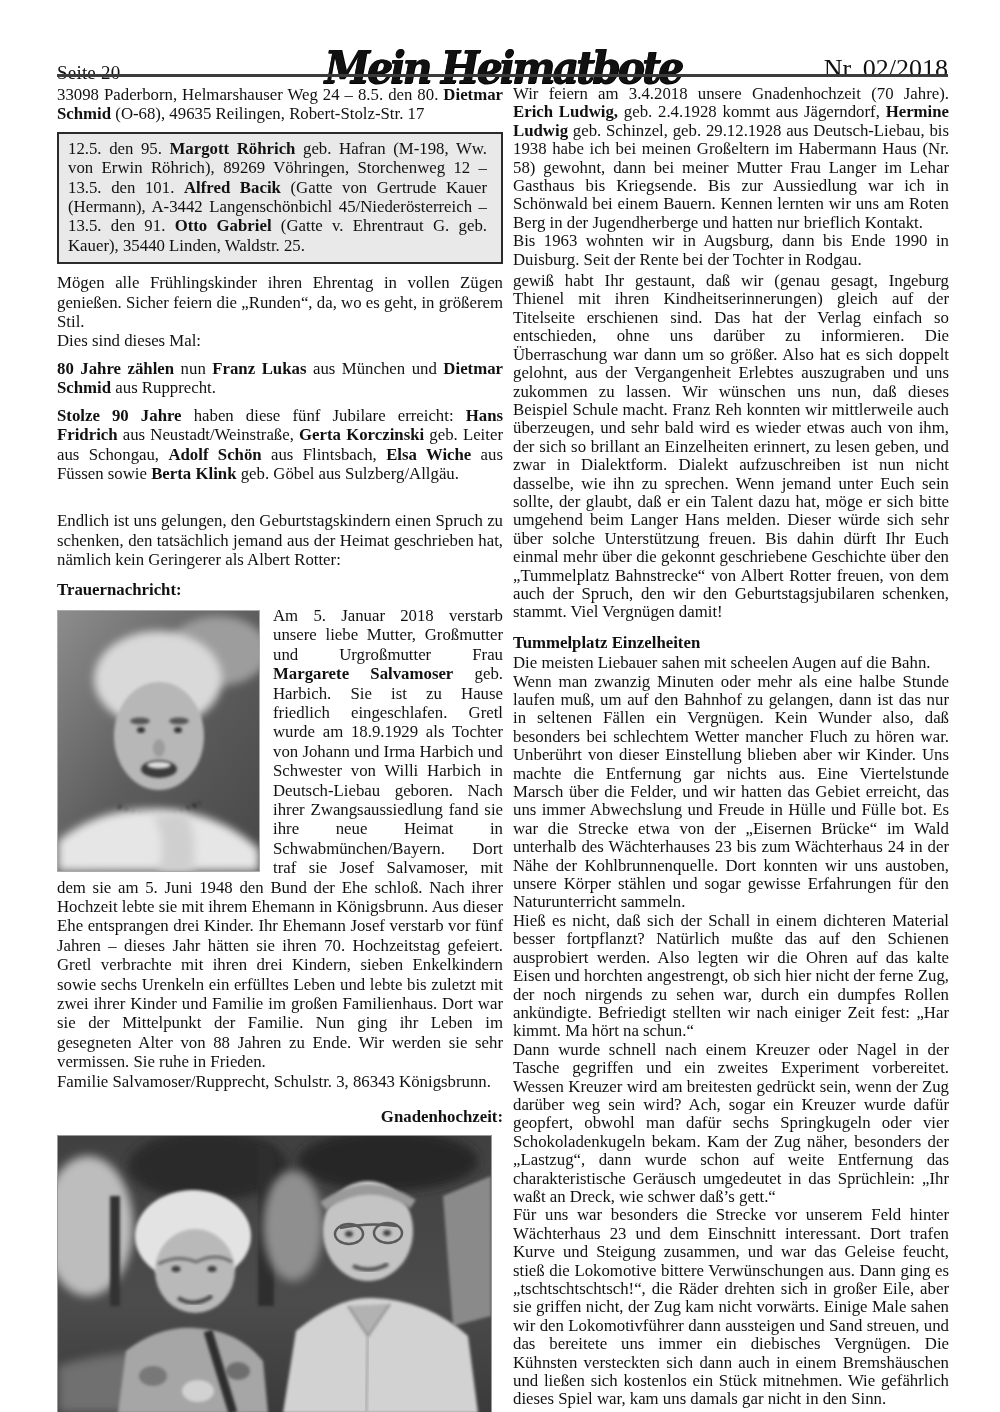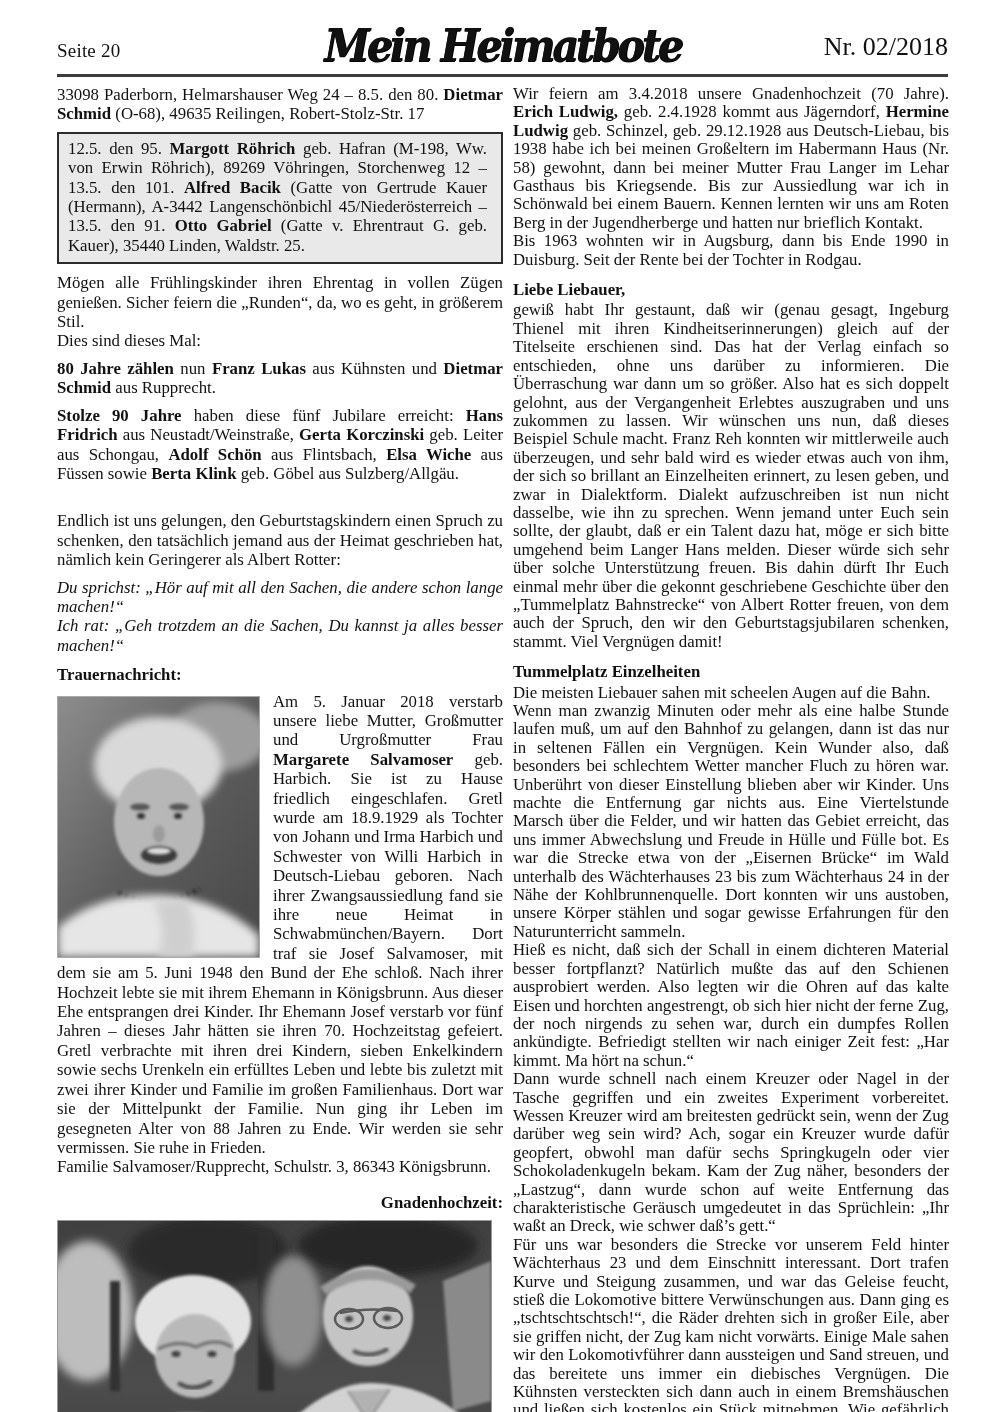--- a/index.html
+++ b/index.html
@@ -6,21 +6,21 @@
   .page{
     position:relative;
     width:1000px;height:1412px;
     background:#fff;
     overflow:hidden;
     font-family:"Liberation Serif", serif;
     color:#111;
   }
   
   .header{
-    position:absolute;left:57px;right:52px;top:20px;height:48px;text-decoration:underline;
+    position:absolute;left:57px;right:52px;top:42px;height:48px;text-decoration:underline;
   }
   .page-num{
     position:absolute;left:0;bottom:6px;font-size:19px;letter-spacing:.2px;
   }
   .issue{
     position:absolute;right:0;bottom:6px;font-size:26px;
   }
   .masthead{
     position:absolute;left:0;right:0;bottom:0;text-align:center;
     font-family:"DejaVu Serif", serif;
@@ -91,27 +91,26 @@
     <div class="col col-left">
 
       <p class="para"><span>33098 Paderborn, Helmarshauser Weg 24 – 8.5. den 80. </span><span class="b">Dietmar Schmid</span><span> (O-68), 49635 Reilingen, Robert-Stolz-Str. 17</span></p>
 
       <div class="gray-box">
         <p class="para" style="margin:0"><span>12.5. den 95. </span><span class="b">Margott Röhrich</span><span> geb. Hafran (M-198, Ww. von Erwin Röhrich), 89269 Vöhringen, Storchenweg 12 – 13.5. den 101. </span><span class="b">Alfred Bacik</span><span> (Gatte von Gertrude Kauer (Hermann), A-3442 Langenschönbichl 45/Niederösterreich – 13.5. den 91. </span><span class="b">Otto Gabriel</span><span> (Gatte v. Ehrentraut G. geb. Kauer), 35440 Linden, Waldstr. 25.</span></p>
       </div>
 
       <p class="para"><span>Mögen alle Frühlingskinder ihren Ehrentag in vollen Zügen genießen. Sicher feiern die „Runden“, da, wo es geht, in größerem Stil.</span><br><span>Dies sind dieses Mal:</span></p>
 
-      <p class="para"><span class="b">80 Jahre zählen</span><span> nun </span><span class="b">Franz Lukas</span><span> aus Kühnsten und </span><span class="b">Dietmar Schmid</span><span> aus Rupprecht.</span></p>
+      <p class="para"><span class="b">80 Jahre zählen</span><span> nun </span><span class="b">Franz Lukas</span><span> aus München und </span><span class="b">Dietmar Schmid</span><span> aus Rupprecht.</span></p>
 
       <p class="para"><span class="b">Stolze 90 Jahre</span><span> haben diese fünf Jubilare erreicht: </span><span class="b">Hans Fridrich</span><span> aus Neustadt/Weinstraße, </span><span class="b">Gerta Korczinski</span><span> geb. Leiter aus Schongau, </span><span class="b">Adolf Schön</span><span> aus Flintsbach, </span><span class="b">Elsa Wiche</span><span> aus Füssen sowie </span><span class="b">Berta Klink</span><span> geb. Göbel aus Sulzberg/Allgäu.</span></p>
 
       <p class="para" style="margin-top:28px"><span>Endlich ist uns gelungen, den Geburtstagskindern einen Spruch zu schenken, den tatsächlich jemand aus der Heimat geschrieben hat, nämlich kein Geringerer als Albert Rotter:</span></p>
 
-      <p class="para quote"><span class="i">Du sprichst: „Hör auf mit all den Sachen, die andere schon lange machen!“</span><br><span class="i">Ich rat: „Geh trotzdem an die Sachen, Du kannst ja alles besser machen!“</span></p>
 
       <div class="heading">Trauernachricht:</div>
 
       <div>
         <div class="photo-portrait">
           <svg viewBox="0 0 201 260" preserveAspectRatio="none">
             <defs>
               <linearGradient id="pbg" x1="0" y1="0" x2="1" y2="1">
                 <stop offset="0" stop-color="#8d8d8d"></stop>
                 <stop offset="0.5" stop-color="#5d5d5d"></stop>
@@ -196,21 +195,20 @@
           <path d="M310,200 L308,277" stroke="#aeaeae" stroke-width="3" filter="url(#csoft2)"></path>
         </svg>
       </div>
 
     </div>
 
     <div class="col col-right">
 
       <p class="para"><span>Wir feiern am 3.4.2018 unsere Gnadenhochzeit (70 Jahre). </span><span class="b">Erich Ludwig,</span><span> geb. 2.4.1928 kommt aus Jägerndorf, </span><span class="b">Hermine Ludwig</span><span> geb. Schinzel, geb. 29.12.1928 aus Deutsch-Liebau, bis 1938 habe ich bei meinen Großeltern im Habermann Haus (Nr. 58) gewohnt, dann bei meiner Mutter Frau Langer im Lehar Gasthaus bis Kriegsende. Bis zur Aussiedlung war ich in Schönwald bei einem Bauern. Kennen lernten wir uns am Roten Berg in der Jugendherberge und hatten nur brieflich Kontakt.</span><br><span>Bis 1963 wohnten wir in Augsburg, dann bis Ende 1990 in Duisburg. Seit der Rente bei der Tochter in Rodgau.</span></p>
 
-      <div class="heading" style="margin-top:12px">Liebe Liebauer,</div>
 
       <p class="para" style="margin-top:-5px"><span>gewiß habt Ihr gestaunt, daß wir (genau gesagt, Ingeburg Thienel mit ihren Kindheitserinnerungen) gleich auf der Titelseite erschienen sind. Das hat der Verlag einfach so entschieden, ohne uns darüber zu informieren. Die Überraschung war dann um so größer. Also hat es sich doppelt gelohnt, aus der Vergangenheit Erlebtes auszugraben und uns zukommen zu lassen. Wir wünschen uns nun, daß dieses Beispiel Schule macht. Franz Reh konnten wir mittlerweile auch überzeugen, und sehr bald wird es wieder etwas auch von ihm, der sich so brillant an Einzelheiten erinnert, zu lesen geben, und zwar in Dialektform. Dialekt aufzuschreiben ist nun nicht dasselbe, wie ihn zu sprechen. Wenn jemand unter Euch sein sollte, der glaubt, daß er ein Talent dazu hat, möge er sich bitte umgehend beim Langer Hans melden. Dieser würde sich sehr über solche Unterstützung freuen. Bis dahin dürft Ihr Euch einmal mehr über die gekonnt geschriebene Geschichte über den „Tummelplatz Bahnstrecke“ von Albert Rotter freuen, von dem auch der Spruch, den wir den Geburtstagsjubilaren schenken, stammt. Viel Vergnügen damit!</span></p>
 
       <div class="heading" style="margin-top:12px">Tummelplatz Einzelheiten</div>
 
       <p class="para" style="margin-top:-5px"><span>Die meisten Liebauer sahen mit scheelen Augen auf die Bahn.</span><br><span>Wenn man zwanzig Minuten oder mehr als eine halbe Stunde laufen muß, um auf den Bahnhof zu gelangen, dann ist das nur in seltenen Fällen ein Vergnügen. Kein Wunder also, daß besonders bei schlechtem Wetter mancher Fluch zu hören war. Unberührt von dieser Einstellung blieben aber wir Kinder. Uns machte die Entfernung gar nichts aus. Eine Viertelstunde Marsch über die Felder, und wir hatten das Gebiet erreicht, das uns immer Abwechslung und Freude in Hülle und Fülle bot. Es war die Strecke etwa von der „Eisernen Brücke“ im Wald unterhalb des Wächterhauses 23 bis zum Wächterhaus 24 in der Nähe der Kohlbrunnenquelle. Dort konnten wir uns austoben, unsere Körper stählen und sogar gewisse Erfahrungen für den Naturunterricht sammeln.</span><br><span>Hieß es nicht, daß sich der Schall in einem dichteren Material besser fortpflanzt? Natürlich mußte das auf den Schienen ausprobiert werden. Also legten wir die Ohren auf das kalte Eisen und horchten angestrengt, ob sich hier nicht der ferne Zug, der noch nirgends zu sehen war, durch ein dumpfes Rollen ankündigte. Befriedigt stellten wir nach einiger Zeit fest: „Har kimmt. Ma hört na schun.“</span><br><span>Dann wurde schnell nach einem Kreuzer oder Nagel in der Tasche gegriffen und ein zweites Experiment vorbereitet. Wessen Kreuzer wird am breitesten gedrückt sein, wenn der Zug darüber weg sein wird? Ach, sogar ein Kreuzer wurde dafür geopfert, obwohl man dafür sechs Springkugeln oder vier Schokoladenkugeln bekam. Kam der Zug näher, besonders der „Lastzug“, dann wurde schon auf weite Entfernung das charakteristische Geräusch umgedeutet in das Sprüchlein: „Ihr waßt an Dreck, wie schwer daß’s gett.“</span><br><span>Für uns war besonders die Strecke vor unserem Feld hinter Wächterhaus 23 und dem Einschnitt interessant. Dort trafen Kurve und Steigung zusammen, und war das Geleise feucht, stieß die Lokomotive bittere Verwünschungen aus. Dann ging es „tschtschtschtsch!“, die Räder drehten sich in großer Eile, aber sie griffen nicht, der Zug kam nicht vorwärts. Einige Male sahen wir den Lokomotivführer dann aussteigen und Sand streuen, und das bereitete uns immer ein diebisches Vergnügen. Die Kühnsten versteckten sich dann auch in einem Bremshäuschen und ließen sich kostenlos ein Stück mitnehmen. Wie gefährlich dieses Spiel war, kam uns damals gar nicht in den Sinn.</span><br></p>
 
     </div>
 
   </div>

